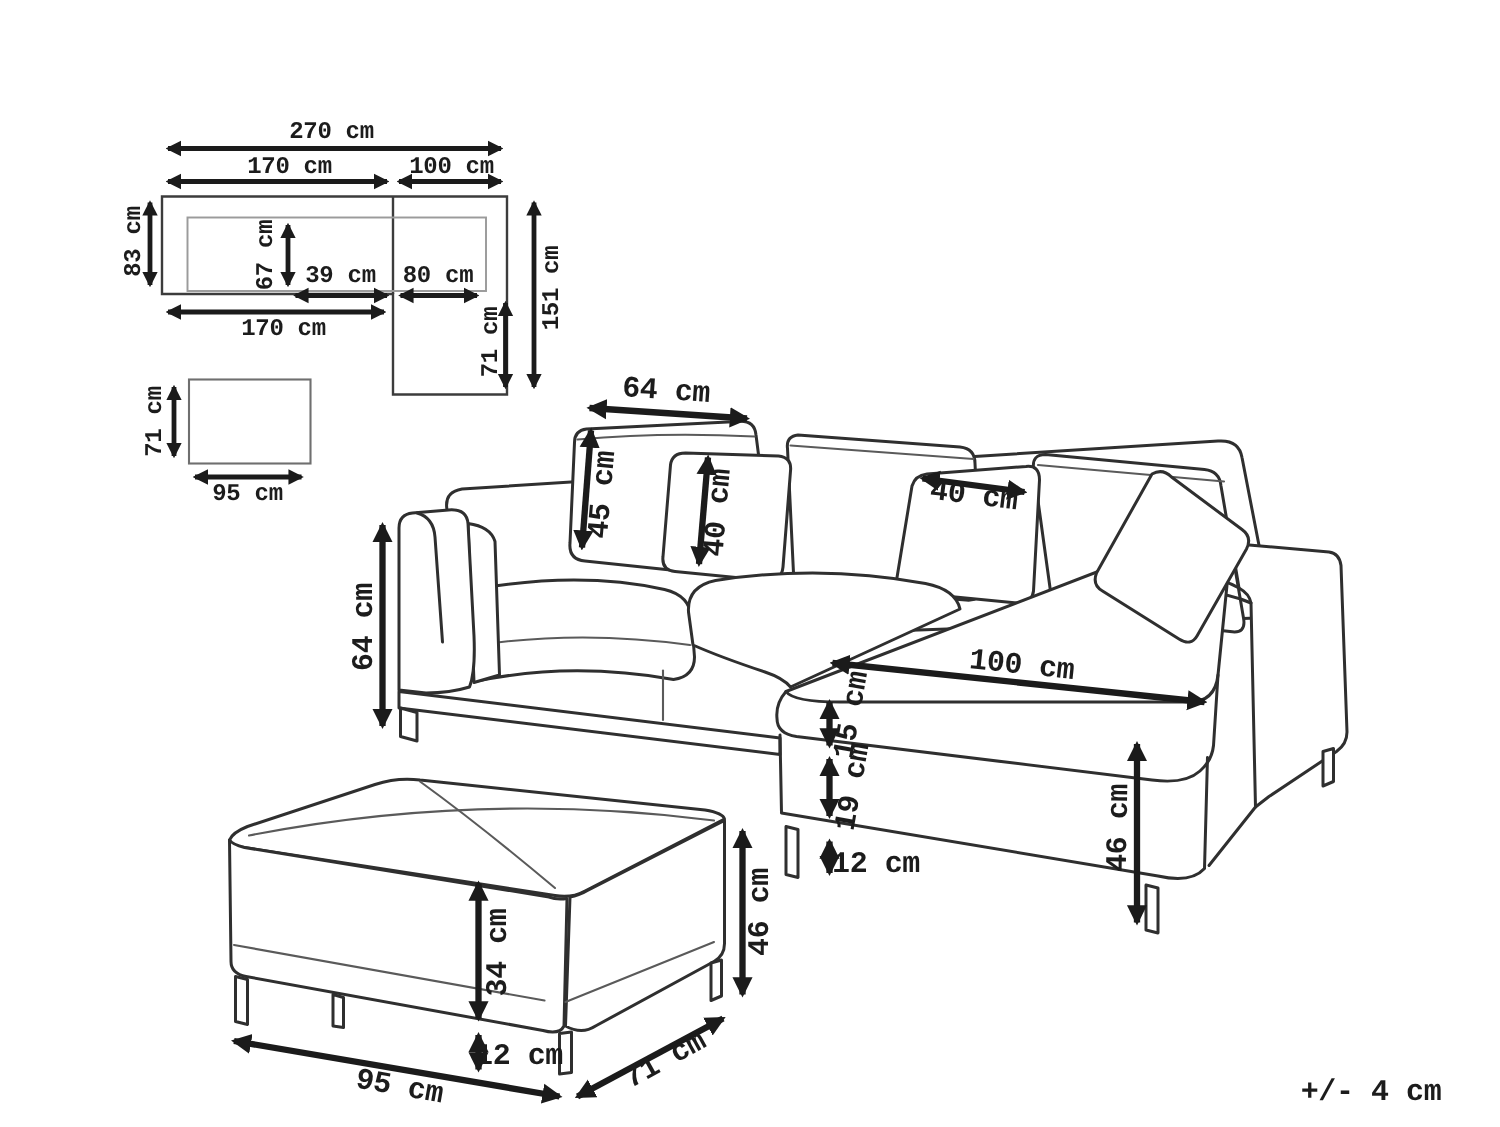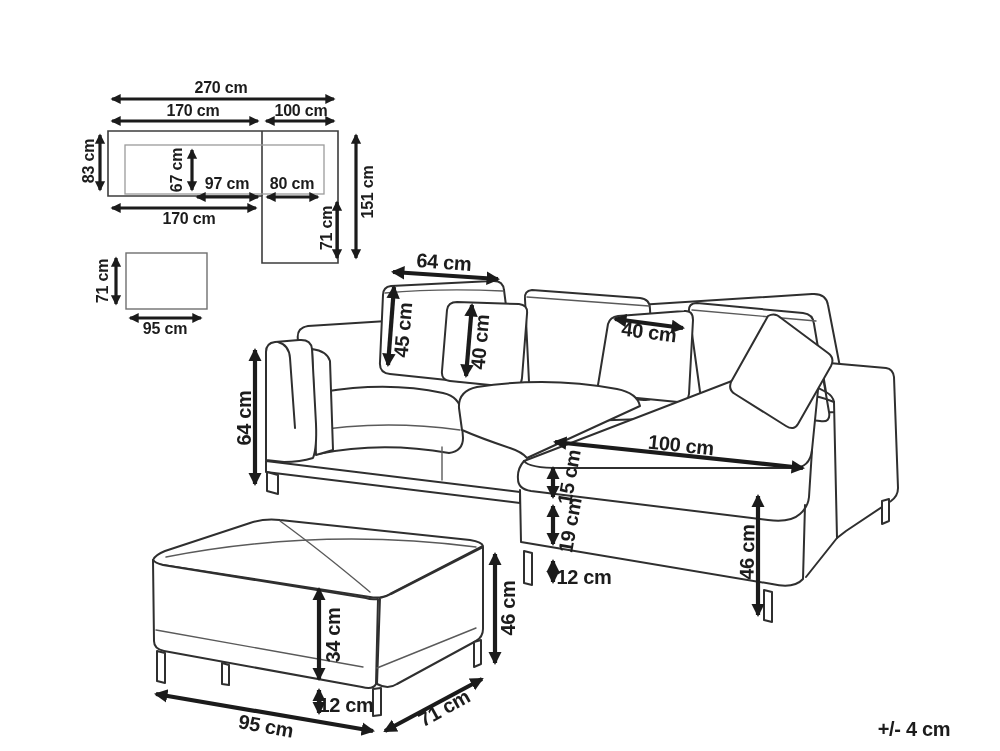--- a/index.html
+++ b/index.html
@@ -1,18 +1,18 @@
 <!DOCTYPE html>
 <html><head>
 <meta charset="utf-8">
 <style>
   html,body{margin:0;padding:0;background:#fff;}
   .stage{
     position:relative;width:1000px;height:751px;background:#ffffff;
-    font-family:Liberation Sans, sans-serif;overflow:hidden;
+    font-family:Liberation Mono, monospace;overflow:hidden;
   }
   .stage svg{position:absolute;left:0;top:0;}
   .dim{
     position:absolute;font-weight:700;color:#1c1c1c;white-space:nowrap;
     transform-origin:center;line-height:1;
   }
   .dim-sm{font-size:16px;letter-spacing:-0.2px;}
   .dim-lg{font-size:20px;letter-spacing:-0.3px;}
   
   .art{fill:#ffffff;stroke:#2f2f2f;stroke-width:2;stroke-linejoin:round;stroke-linecap:round;}
@@ -131,21 +131,21 @@
     <line class="dim-arrow" marker-start="url(#ah)" marker-end="url(#ah)" x1="156" y1="694" x2="373" y2="731"></line>
     <line class="dim-arrow" marker-start="url(#ah)" marker-end="url(#ah)" x1="385" y1="731" x2="482" y2="679"></line>
   </g>
 </svg>
 
 <div class="dim dim-sm" style="left:221px;top:88px;transform:translate(-50%,-50%);">270 cm</div>
 <div class="dim dim-sm" style="left:193px;top:111px;transform:translate(-50%,-50%);">170 cm</div>
 <div class="dim dim-sm" style="left:301px;top:111px;transform:translate(-50%,-50%);">100 cm</div>
 <div class="dim dim-sm" style="left:89px;top:161px;transform:translate(-50%,-50%) rotate(-90deg);">83 cm</div>
 <div class="dim dim-sm" style="left:177px;top:170px;transform:translate(-50%,-50%) rotate(-90deg);">67 cm</div>
-<div class="dim dim-sm" style="left:227px;top:184px;transform:translate(-50%,-50%);">97 cm</div>
+<div class="dim dim-sm" style="left:227px;top:184px;transform:translate(-50%,-50%);">39 cm</div>
 <div class="dim dim-sm" style="left:292px;top:184px;transform:translate(-50%,-50%);">80 cm</div>
 <div class="dim dim-sm" style="left:189px;top:219px;transform:translate(-50%,-50%);">170 cm</div>
 <div class="dim dim-sm" style="left:327px;top:228px;transform:translate(-50%,-50%) rotate(-90deg);">71 cm</div>
 <div class="dim dim-sm" style="left:368px;top:192px;transform:translate(-50%,-50%) rotate(-90deg);">151 cm</div>
 
 <div class="dim dim-sm" style="left:103px;top:281px;transform:translate(-50%,-50%) rotate(-90deg);">71 cm</div>
 <div class="dim dim-sm" style="left:165px;top:329px;transform:translate(-50%,-50%);">95 cm</div>
 
 <div class="dim dim-lg" style="left:444px;top:262px;transform:translate(-50%,-50%) rotate(4deg);">64 cm</div>
 <div class="dim dim-lg" style="left:403px;top:330px;transform:translate(-50%,-50%) rotate(-85deg);">45 cm</div>

